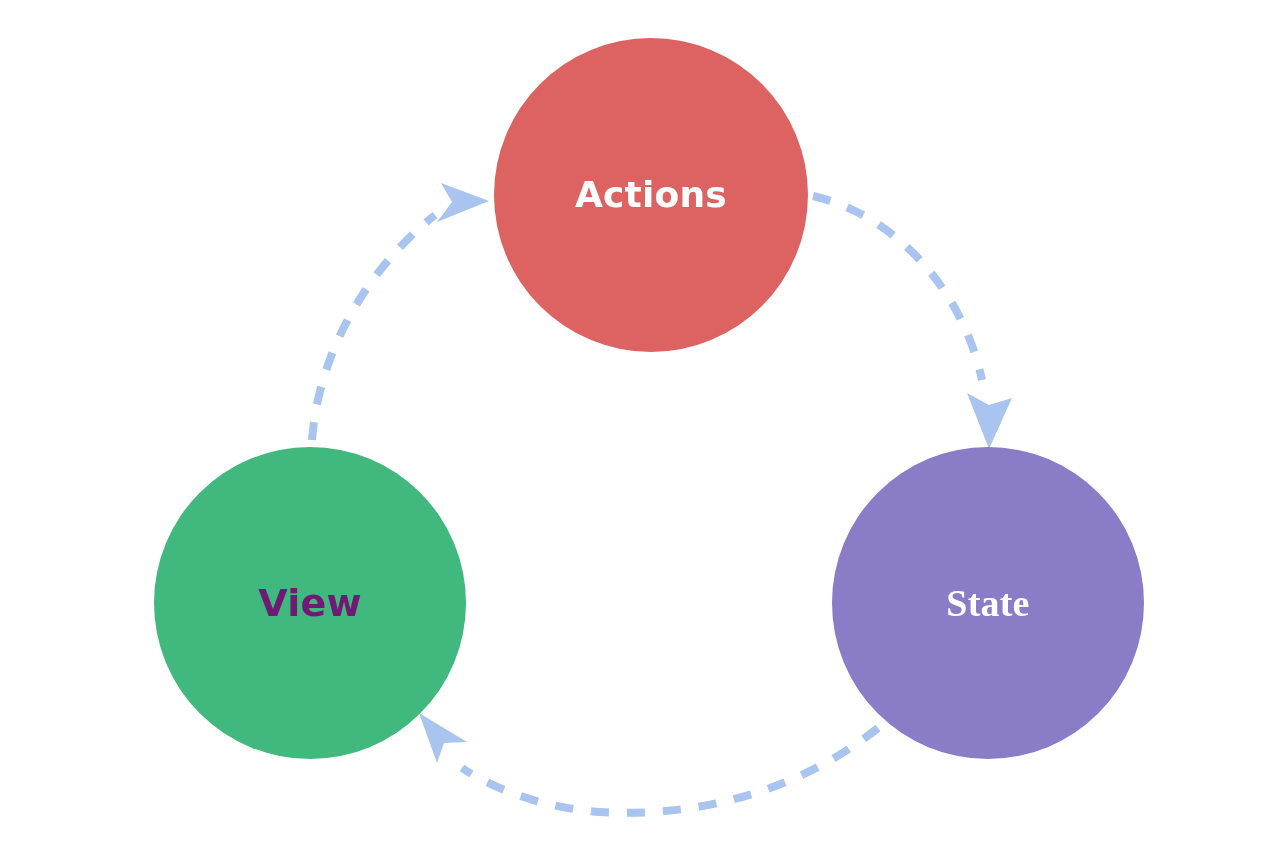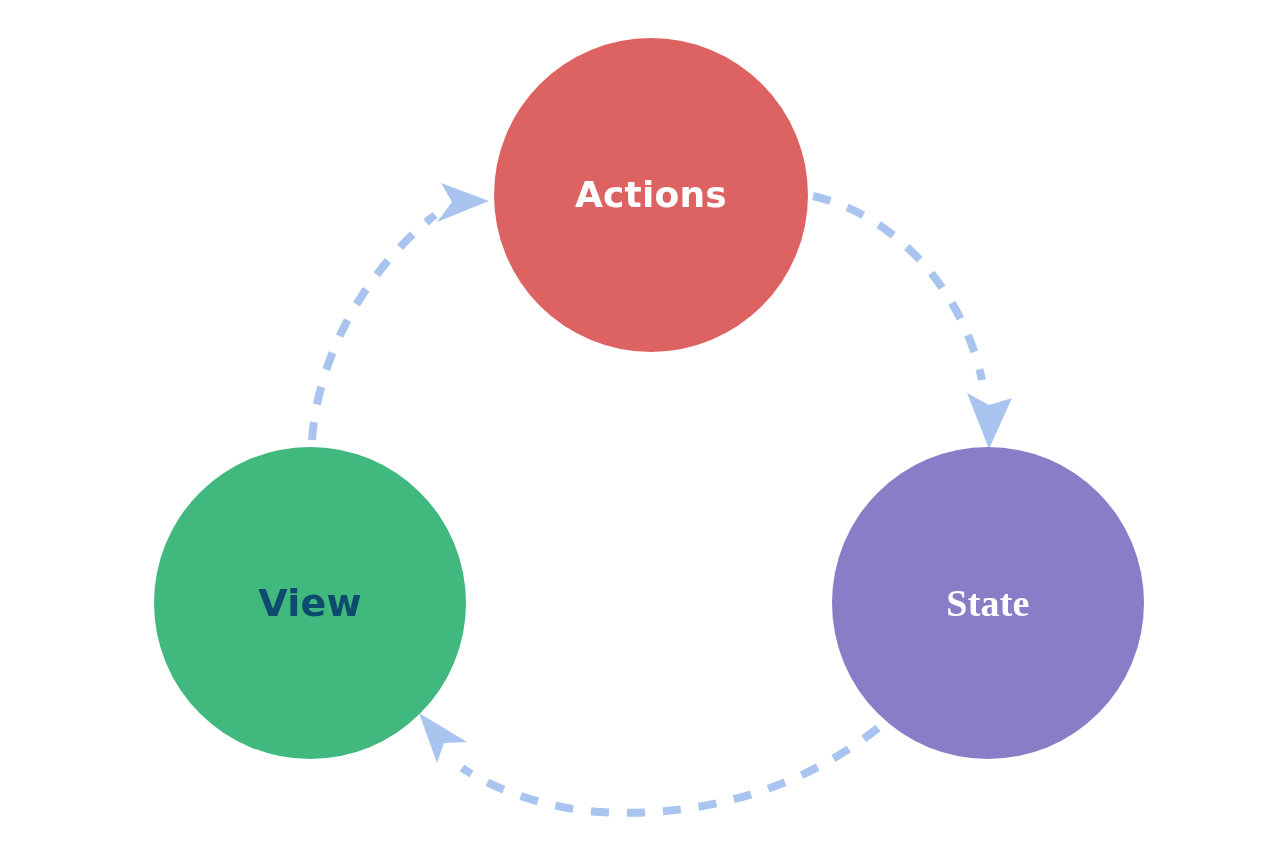--- a/index.html
+++ b/index.html
@@ -90,20 +90,20 @@
       <path d="M 878 728 C 800 790 700 818 600 812 C 545 808 495 790 462 768" fill="none" stroke="#a8c4ef" stroke-width="8" stroke-linecap="butt" stroke-dasharray="18 18"></path>
       <polygon points="419,713 437,763 444,743 467,742" fill="#a8c4ef"></polygon>
     </g>
   </svg>
 
   <div class="node" id="node-actions" style="left: 494px; top: 38px; width: 314px; height: 314px; background: rgb(221, 99, 99);">
     <span class="node-label" style="color: rgb(255, 255, 255);">Actions</span>
   </div>
 
   <div class="node" id="node-view" style="left: 154px; top: 447px; width: 312px; height: 312px; background: rgb(65, 184, 126);">
-    <span class="node-label" style="color: #0c4a6e;">View</span>
+    <span class="node-label" style="color: #701a75;">View</span>
   </div>
 
   <div class="node" id="node-state" style="left: 832px; top: 447px; width: 312px; height: 312px; background: rgb(139, 124, 200);">
     <span class="node-label" style="color: rgb(255, 255, 255);">State</span>
   </div>
 
 </div>
 
 </body></html>

